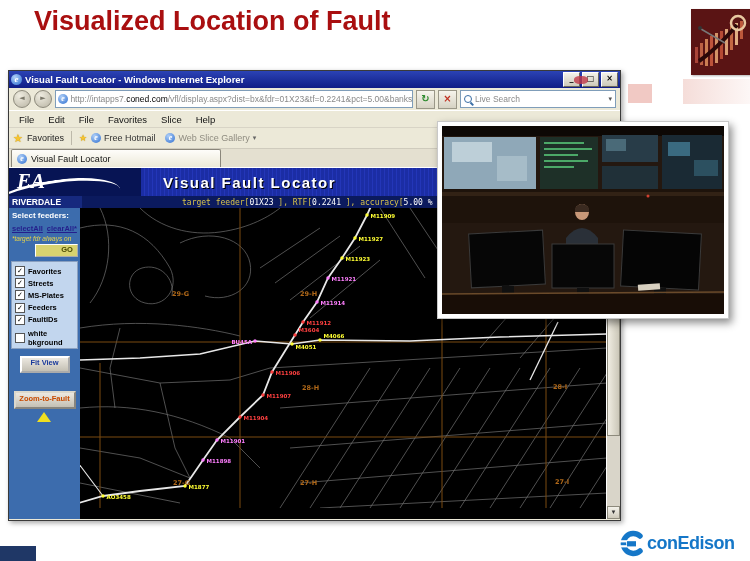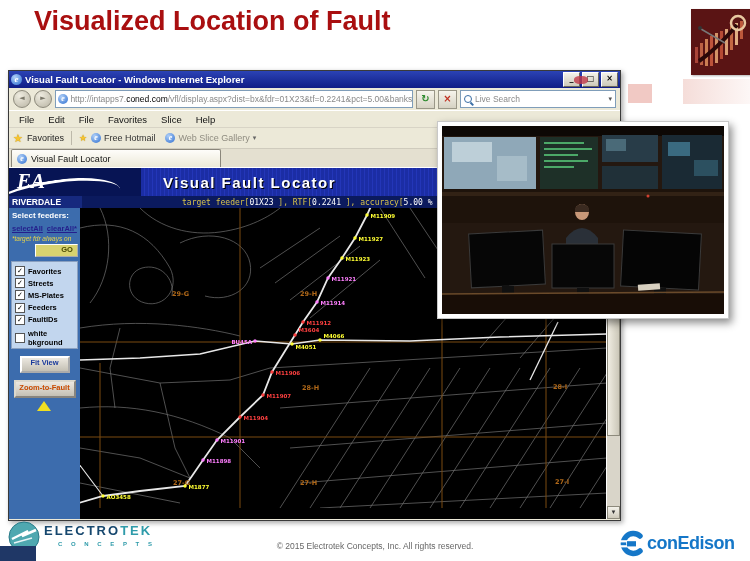--- a/index.html
+++ b/index.html
@@ -93,21 +93,21 @@
   .go-btn{display:block;margin:2px 0 0 26px;width:20px;height:11px;background:#D8D370;
           border:1px outset #fff;font:bold 7.5px "Liberation Sans",sans-serif;color:#4a4a00;
           text-align:center;line-height:10px;padding-left:21px;}
   .layers-panel{margin:4px 2px 0 2px;background:#C2D6EE;border:1px solid #8aa0c0;padding:3px 0 4px 3px;color:#000;}
   .layer-row{display:flex;align-items:center;gap:3px;height:12.2px;font-size:7.5px;font-weight:bold;}
   .layer-row.gap{margin-top:6px;}
   .cbx{width:8px;height:8px;background:#fff;border:1px solid #555;font:bold 7px "DejaVu Sans",sans-serif;
        line-height:8px;text-align:center;color:#000;flex:0 0 auto;}
   .btn3d{display:block;background:linear-gradient(180deg,#ece8e0,#c4c0b4);border:2px outset #fff;
          font:bold 7.5px "Liberation Sans",sans-serif;text-align:center;}
-  .fit-btn{margin:7px auto 7px;width:46px;height:13px;color:#1a3a9c;line-height:10px;}
+  .fit-btn{margin:7px auto 18px;width:46px;height:13px;color:#1a3a9c;line-height:10px;}
   .ztf-btn{margin:4px auto 0;width:58px;height:14px;color:#C84A00;border-color:#dcd8cc;line-height:11px;}
   .arrows{position:relative;height:26px;margin-top:3px;}
   .tri{position:absolute;width:0;height:0;}
   .tri.up{left:28px;top:0;border-left:7px solid transparent;border-right:7px solid transparent;border-bottom:10px solid #F0DF20;}
 
   .map-wrap{position:absolute;left:71px;top:0;bottom:0;right:13px;background:#000;}
   .vscroll{position:absolute;right:0;top:0;bottom:0;width:13px;background:#d9d5c9;border-left:1px solid #fff;}
   .sbtn{position:absolute;left:0;width:13px;height:13px;background:linear-gradient(180deg,#f4f2ea,#cdc9ba);
         border:1px solid #8d8a7c;box-sizing:border-box;font-size:6px;color:#333;text-align:center;line-height:11px;}
   .sbtn.up{top:0;} .sbtn.down{bottom:0;}
@@ -443,34 +443,21 @@
       <rect x="60" y="160" width="12" height="8" fill="#101010"></rect>
       <rect x="135" y="162" width="12" height="7" fill="#101010"></rect>
       <rect x="212" y="162" width="12" height="8" fill="#101010"></rect>
 
       <rect x="0" y="168" width="282" height="20" fill="#180D06"></rect>
       <path d="M 0,168 L 282,166" stroke="#6A4A2A" stroke-width="1.5"></path>
       <rect x="196" y="158" width="22" height="6" fill="#D8D0C0" transform="rotate(-4 207 161)"></rect>
     </svg>
   </div>
 
-  <div class="et-logo">
-    <svg width="32" height="32" viewBox="0 0 32 32">
-      <circle cx="16" cy="16" r="15" fill="#4FA8B0"></circle>
-      <circle cx="16" cy="16" r="15" fill="none" stroke="#2A7A88" stroke-width="1"></circle>
-      <path d="M 4,18 L 20,10 L 14,15 L 28,9" stroke="#fff" stroke-width="2.5" fill="none"></path>
-      <path d="M 6,22 L 24,17" stroke="#E8F4F6" stroke-width="1.5" fill="none"></path>
-    </svg>
-    <span class="et-text">
-      <span class="row1"><span class="p1">ELECTRO</span><span class="p2">TEK</span></span>
-      <span class="row2" style="display:block">C O N C E P T S</span>
-    </span>
-  </div>
   <div class="blue-bar"></div>
-  <div class="copyright">© 2015 Electrotek Concepts,  Inc. All rights reserved.</div>
   <div class="coned">
     <svg width="27" height="27" viewBox="0 0 27 27">
       <path d="M 22,6 A 10 10 0 1 0 22,21" stroke="#1577C8" stroke-width="5.5" fill="none" stroke-linecap="round"></path>
       <rect x="2" y="10.2" width="22" height="2.2" fill="#fff"></rect>
       <rect x="2" y="15.2" width="22" height="2.2" fill="#fff"></rect>
       <rect x="9" y="11.2" width="9" height="5.2" fill="#1577C8"></rect>
     </svg>
     <span class="txt">conEdison</span>
   </div>
 </div>

